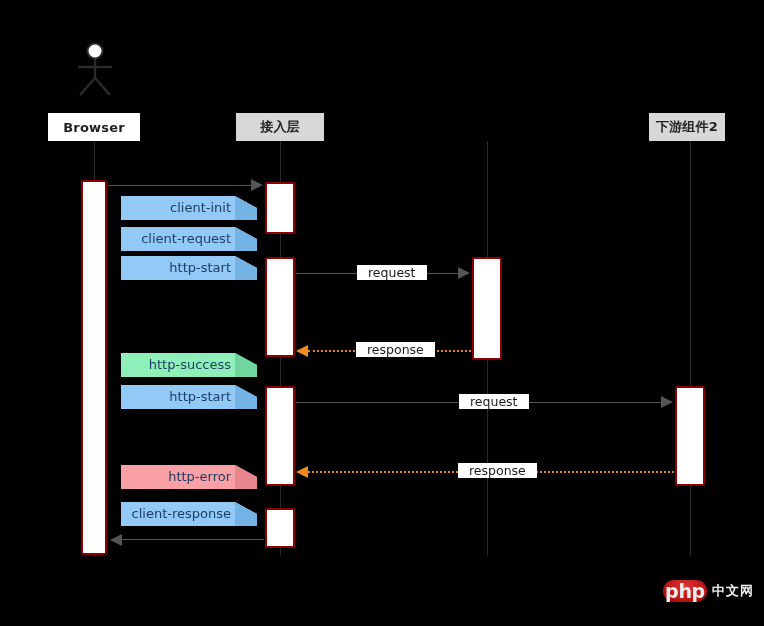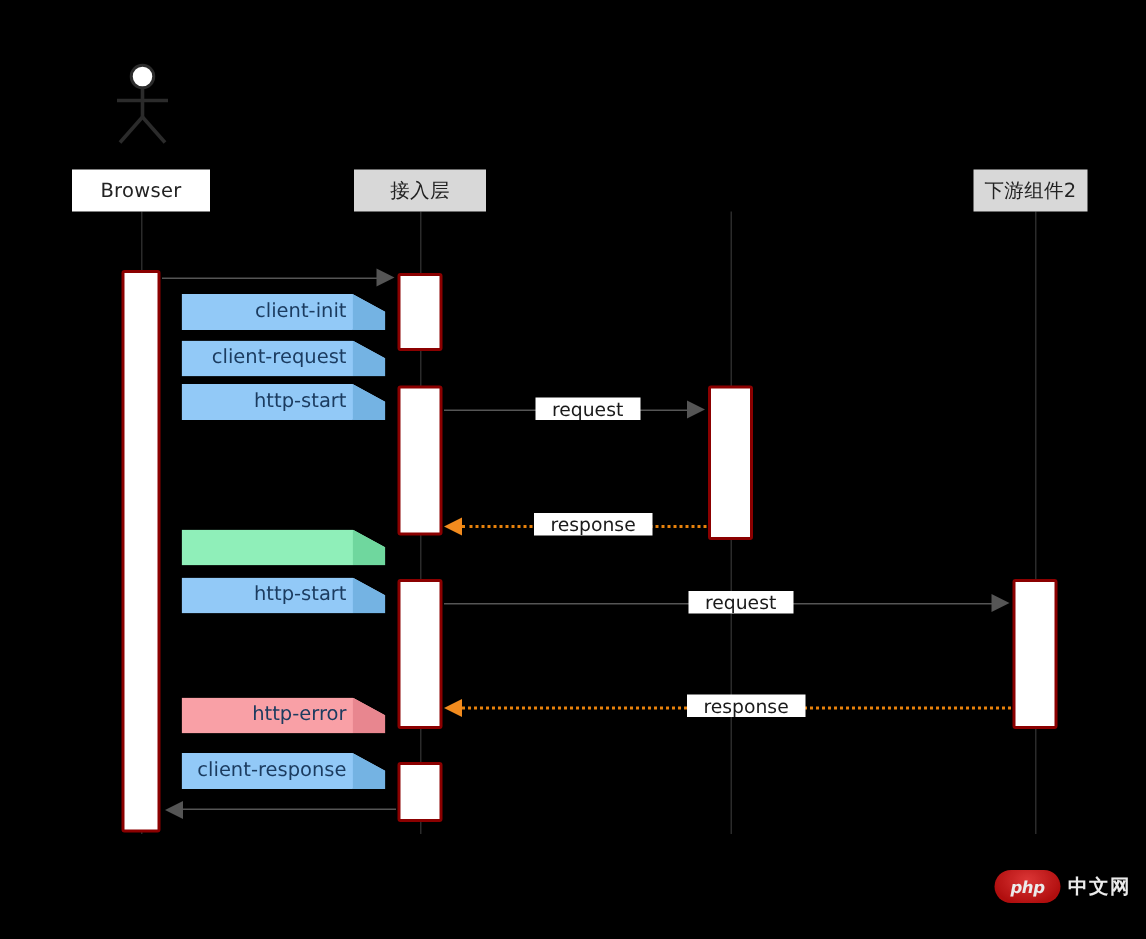--- a/index.html
+++ b/index.html
@@ -24,21 +24,21 @@
   }
 
   
   .participant {
     position: absolute;
     box-sizing: border-box;
     display: flex;
     align-items: center;
     justify-content: center;
     font-size: 13px;
-    font-weight: normal;
+    font-weight: bold;
     color: #222222;
     letter-spacing: 0.2px;
     white-space: nowrap;
   }
   .participant.actor-box {
     background: #ffffff;
   }
   .participant.plain-box {
     background: #d8d8d8;
   }
@@ -143,23 +143,22 @@
     display: flex;
     align-items: center;
     opacity: 0.92;
   }
   .wm-badge {
     width: 44px;
     height: 22px;
     border-radius: 11px;
     background: radial-gradient(ellipse at 50% 30%, #ef3b3b 0%, #c01010 75%);
     color: #ffffff;
-    font-size: 11px;
+    font-size: 19px;
     font-weight: bold;
-    font-style: italic;
     display: flex;
     align-items: center;
     justify-content: center;
     letter-spacing: -0.3px;
   }
   .wm-text {
     margin-left: 5px;
     color: #ffffff;
     font-size: 13px;
     font-weight: bold;
@@ -240,20 +239,21 @@
 
   <div class="flag blue" style="left:121px; top:256px; width:136px;">
     <div class="flag-body"></div>
     <div class="flag-fold"></div>
     <div class="flag-text">http-start</div>
   </div>
 
   <div class="flag green" style="left:121px; top:353px; width:136px;">
     <div class="flag-body"></div>
     <div class="flag-fold"></div>
+    <div class="flag-text">http-success</div>
   </div>
 
   <div class="flag blue" style="left:121px; top:385px; width:136px;">
     <div class="flag-body"></div>
     <div class="flag-fold"></div>
     <div class="flag-text">http-start</div>
   </div>
 
   <div class="flag pink" style="left:121px; top:465px; width:136px;">
     <div class="flag-body"></div>

